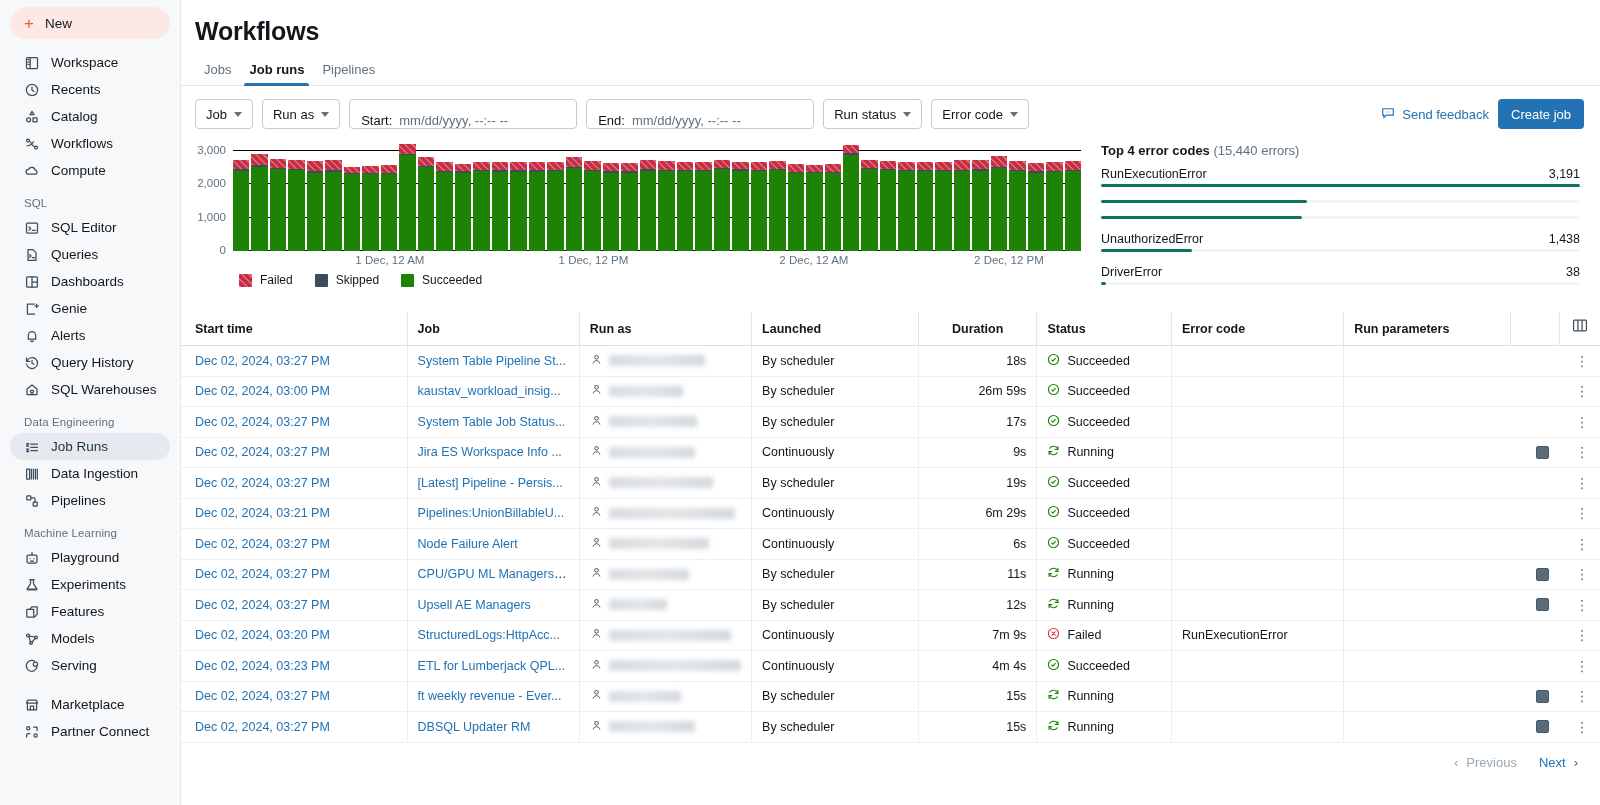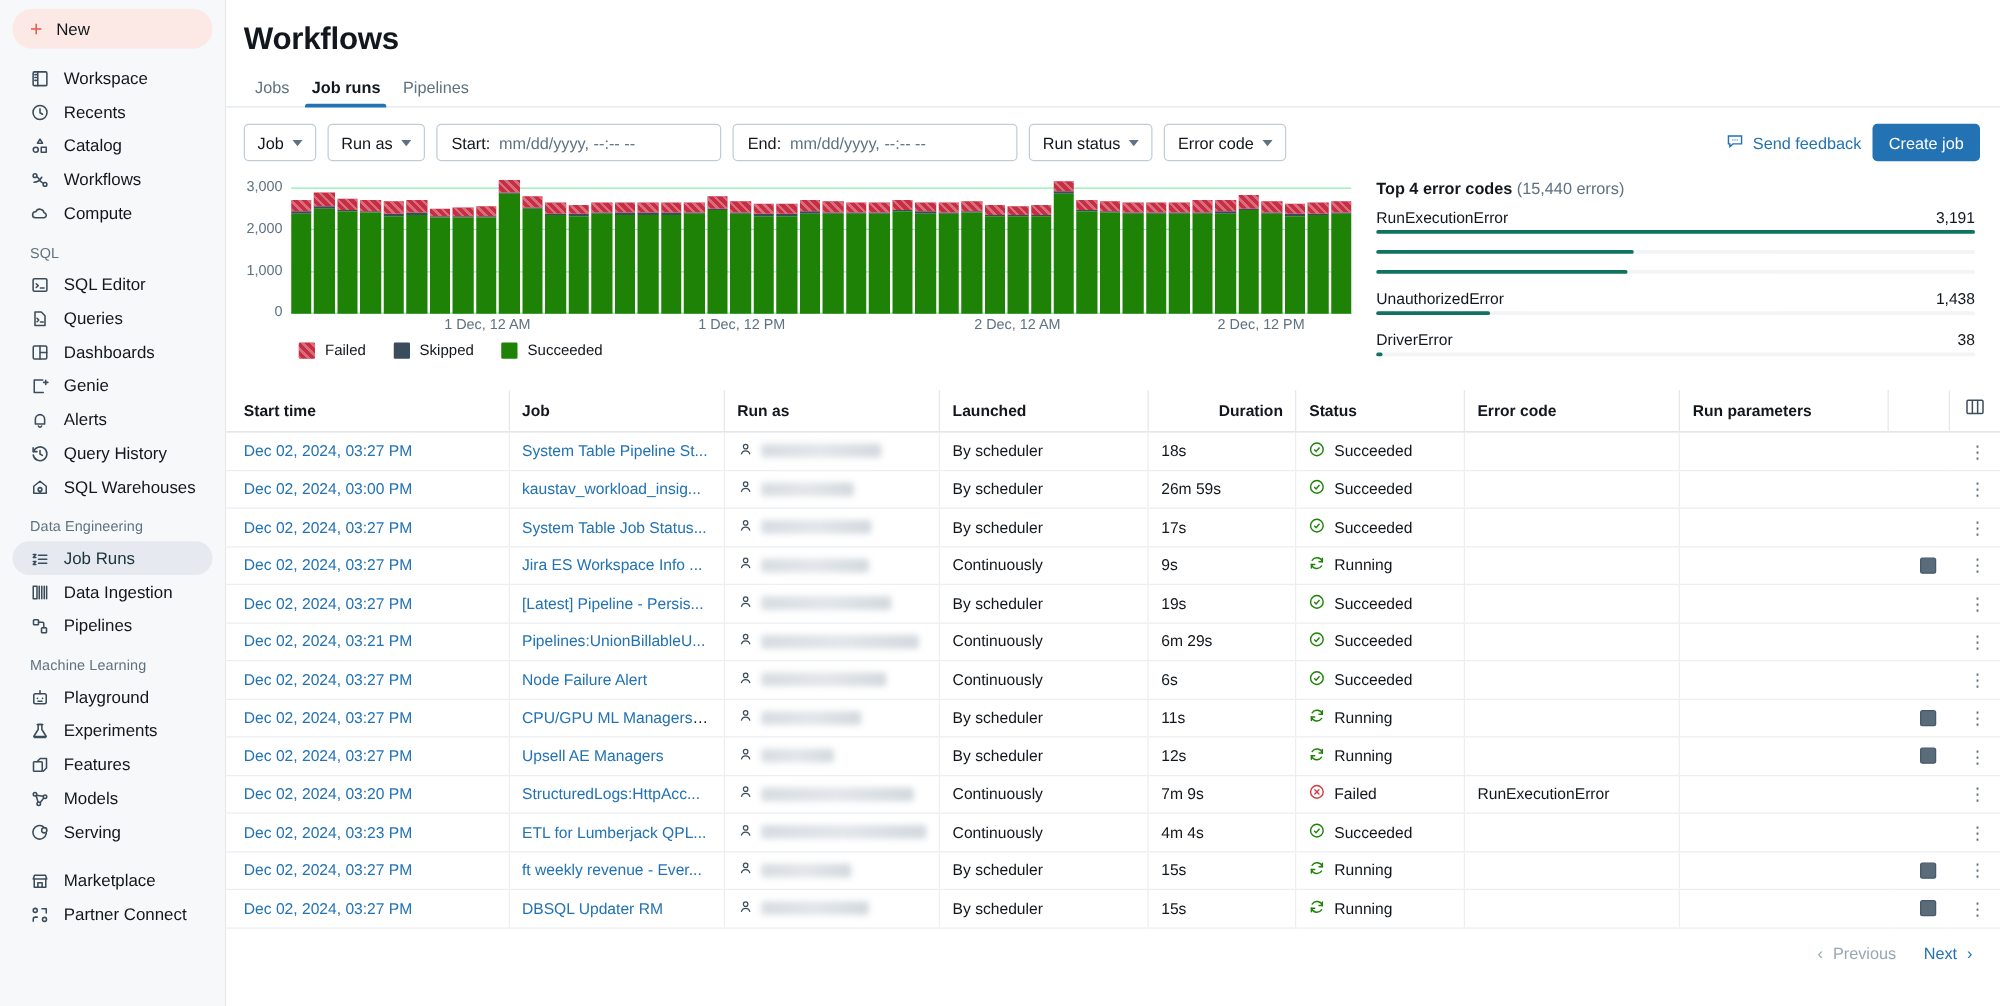--- a/index.html
+++ b/index.html
@@ -76,21 +76,21 @@
   .pill {
     height: 30px; border: 1px solid #c0cdd8; border-radius: 4px;
     background: #fff; display: flex; align-items: center;
     padding: 0 10px; gap: 7px; font-size: 13px; color: #11171c;
     cursor: pointer; white-space: nowrap;
   }
   .caret { width: 0; height: 0; border-left: 4px solid transparent;
            border-right: 4px solid transparent; border-top: 5px solid #5f7281; }
   .datefield {
     height: 30px; border: 1px solid #c0cdd8; border-radius: 4px;
-    background: #fff; display: flex; align-items: center;
+    background: #fff; display: flex; align-items: flex-end;
     padding: 0 11px; font-size: 13px; color: #11171c; cursor: text;
     white-space: nowrap;
   }
   .datefield .ph { color: #5f7281; margin-left: 7px; }
   .df-start { width: 228px; }
   .df-end { width: 228px; }
   .spacer { flex: 1; }
   .feedback {
     display: flex; align-items: center; gap: 7px;
     font-size: 13px; color: #2272b4; cursor: pointer; white-space: nowrap;
@@ -98,21 +98,21 @@
   .create-job {
     height: 30px; background: #2272b4; color: #fff; border: none;
     border-radius: 4px; padding: 0 13px; font-size: 13px;
     cursor: pointer; font-family: inherit; white-space: nowrap;
   }
 
   
   .chartrow { display: flex; padding: 12px 16px 0 14px; gap: 20px; }
   .chart-wrap { width: 886px; position: relative; }
   .chart-plot { position: relative; height: 110px; margin-left: 38px; }
-  .gridline { position: absolute; left: 0; right: 0; height: 1px; background: #86efac; }
+  .gridline { position: absolute; left: 0; right: 0; height: 1px; background: #000000; }
   .ytick {
     position: absolute; right: 100%; margin-right: 7px;
     font-size: 11.5px; color: #5f7281; transform: translateY(-50%);
     white-space: nowrap;
   }
   .bars { position: absolute; left: 0; right: 0; bottom: 0; top: 0;
           display: flex; align-items: flex-end; gap: 2px; }
   .bar { flex: 1; display: flex; flex-direction: column; justify-content: flex-end; }
   .seg-failed { background: #c72e44; position: relative; overflow: hidden; }
   .seg-failed::after {
@@ -152,31 +152,31 @@
   .tablewrap { margin-top: 14px; }
   table.runs { width: 100%; border-collapse: collapse; table-layout: fixed; }
   table.runs th {
     font-size: 12.5px; font-weight: 700; color: #11171c;
     text-align: left; padding: 6px 10px 9px 10px;
     border-bottom: 1px solid #dce0e4;
     border-left: 1px solid #e4e7eb;
     vertical-align: bottom; white-space: nowrap;
   }
   table.runs th:first-child { border-left: none; padding-left: 14px; }
-  table.runs th.num { text-align: right; }
+  table.runs th.num { text-align: center; }
   table.runs td {
     font-size: 12.5px; color: #11171c;
     padding: 0 10px; height: 30.5px;
     border-bottom: 1px solid #eceef0;
     border-left: 1px solid #eceef0;
     white-space: nowrap; overflow: hidden; text-overflow: ellipsis;
   }
   table.runs td:first-child { border-left: none; padding-left: 14px; }
   .link { color: #2272b4; cursor: pointer; }
-  td.num { text-align: left; }
+  td.num { text-align: right; }
   .runas-cell { display: flex; align-items: center; gap: 6px; }
   .blurbox {
     height: 11px; border-radius: 2px;
     background: linear-gradient(90deg,#d7dce1,#e2e6ea,#d2d8dd);
     filter: blur(2.4px);
   }
   .status-cell { display: flex; align-items: center; gap: 7px; }
   .stop-btn {
     width: 13px; height: 13px; border-radius: 2px;
     background: #5a6b7a; border: 1px solid #46596a; cursor: pointer;

